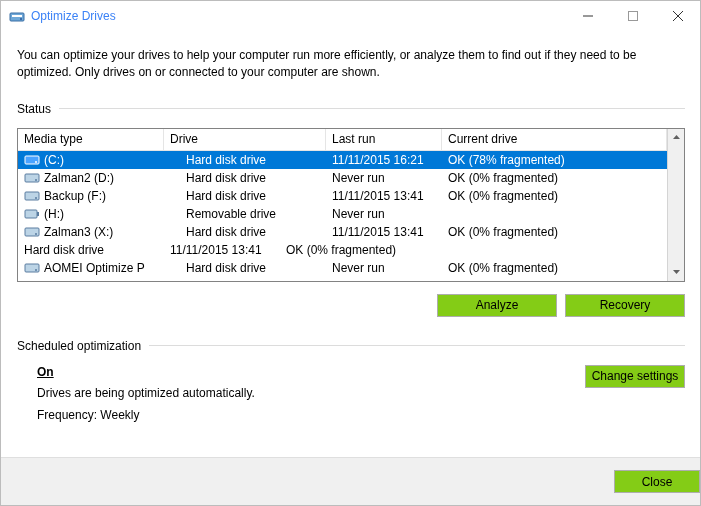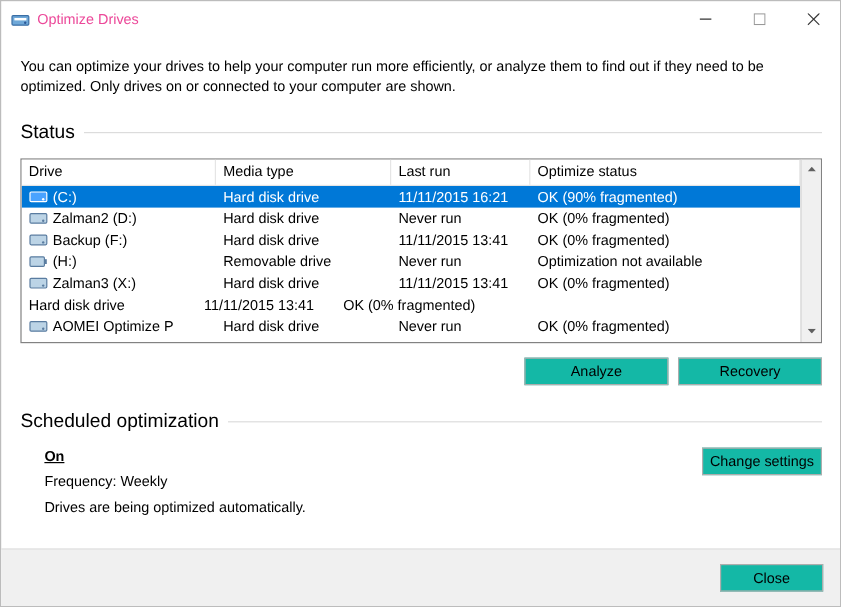--- a/index.html
+++ b/index.html
@@ -1,52 +1,52 @@
 <!DOCTYPE html>
 <html><head>
 <meta charset="utf-8">
 <style>
   * { box-sizing: border-box; font-family: "Segoe UI", Tahoma, sans-serif; }
   body { margin: 0; background: #fff; }
   .window { width: 701px; height: 506px; border: 1px solid #bcbcbc; display: flex; flex-direction: column; background: #fff; }
   .titlebar { height: 30px; display: flex; align-items: center; padding-left: 8px; }
   .titlebar-icon { width: 16px; height: 16px; margin-right: 6px; }
-  .titlebar-text { font-size: 12px; flex: 1; color: #ec4899; }
+  .titlebar-text { font-size: 12px; flex: 1; color: #3b82f6; }
   .winbtns { display: flex; height: 100%; }
   .winbtn { width: 45px; display: flex; align-items: center; justify-content: center; }
   .winbtn svg, .winbtn div { pointer-events: none; }
   .content { padding: 10px 15px 10px 16px; flex: 1; display: flex; flex-direction: column; font-size: 12px; color: #000; }
   .intro { margin: 6px 0 20px 0; line-height: 1.45; }
   .section-label-row { display: flex; align-items: center; margin-bottom: 12px; }
-  .section-label { font-size: 16px; color: #000; margin-right: 8px; }
+  .section-label { font-size: 12px; color: #000; margin-right: 8px; }
   .section-rule { flex: 1; height: 1px; background: #dcdcdc; }
   .listwrap { border: 1px solid #828282; height: 154px; display: flex; }
   .listmain { flex: 1; display: flex; flex-direction: column; overflow: hidden; }
   .hdr { display: flex; background: #fff; border-bottom: 1px solid #e5e5e5; height: 22px; }
   .hdr-cell { font-size: 12px; padding: 3px 6px 0 6px; border-right: 1px solid #e5e5e5; color: #000; }
   .col-drive { width: 162px; }
   .col-media { width: 146px; }
   .col-last  { width: 116px; }
   .col-status { flex: 1; }
   .rows { flex: 1; overflow: hidden; }
   .row { display: flex; height: 18px; align-items: center; font-size: 12px; }
   .row.sel { background: #0078d7; color: #fff; }
   .cell { padding: 0 6px 0 6px; white-space: nowrap; overflow: hidden; }
   .cell.col-drive { display: flex; align-items: center; gap: 4px; }
   .drv-icon { width: 16px; height: 12px; flex-shrink: 0; }
   .vscroll { width: 17px; background: #f0f0f0; border-left: 1px solid #d4d4d4; display: flex; flex-direction: column; align-items: center; }
   .sbtn { width: 17px; height: 17px; display: flex; align-items: center; justify-content: center; }
   .button-row { display: flex; justify-content: flex-end; gap: 8px; margin-top: 12px; }
-  .btn { width: 120px; height: 23px; background: #14b8a6; border: 1px solid #adadad; font-size: 12px; display: flex; align-items: center; justify-content: center; cursor: default; }
+  .btn { width: 120px; height: 23px; background: #84cc16; border: 1px solid #adadad; font-size: 12px; display: flex; align-items: center; justify-content: center; cursor: default; }
   .sched-block { margin-top: 22px; }
   .sched-body { padding-left: 20px; margin-top: 12px; display:flex; }
   .sched-left { flex:1; }
   .sched-left .bold { font-weight: 600; margin-bottom: 6px; text-decoration: underline; }
   .sched-left div { margin-bottom: 6px; line-height:1.3; }
-  .footer { border-top: 1px solid #dfdfdf; background: #f0f0f0; height: 48px; display: flex; justify-content: flex-end; align-items: center; padding-right: 14px; }
+  .footer { border-top: 1px solid #dfdfdf; background: #f0f0f0; height: 48px; display: flex; justify-content: flex-end; align-items: center; }
 </style>
 </head>
 <body>
 
 <div class="window">
 
   <div class="titlebar">
     <span class="titlebar-icon">
       <svg viewBox="0 0 16 16">
           <rect x="1" y="5" width="14" height="8" rx="1" fill="#6fa8d8" stroke="#3a6ea5"></rect>
@@ -79,37 +79,37 @@
     <div class="intro">You can optimize your drives to help your computer run more efficiently, or analyze them to find out if they need to be optimized. Only drives on or connected to your computer are shown.</div>
 
     <div class="section-label-row">
       <span class="section-label">Status</span>
       <div class="section-rule"></div>
     </div>
 
     <div class="listwrap">
       <div class="listmain">
         <div class="hdr">
+          <div class="hdr-cell col-media">Media type</div>
           <div class="hdr-cell col-drive">Drive</div>
-          <div class="hdr-cell col-media">Media type</div>
           <div class="hdr-cell col-last">Last run</div>
-          <div class="hdr-cell col-status">Optimize status</div>
+          <div class="hdr-cell col-status">Current drive</div>
         </div>
         <div class="rows" id="rows">
             <div class="row sel">
               <div class="cell col-drive">
                 <span class="drv-icon"><svg viewBox="0 0 16 12">
                     <rect x="1" y="2" width="14" height="8" rx="1" fill="#4aa3ff" stroke="#fff"></rect>
                     <circle cx="12" cy="8" r="1" fill="#fff"></circle>
                   </svg></span>
                 <span>(C:)</span>
               </div>
               <div class="cell col-media">Hard disk drive</div>
               <div class="cell col-last">11/11/2015 16:21</div>
-              <div class="cell col-status">OK (90% fragmented)</div>
+              <div class="cell col-status">OK (78% fragmented)</div>
             </div>
             <div class="row">
               <div class="cell col-drive">
                 <span class="drv-icon"><svg viewBox="0 0 16 12">
                     <rect x="1" y="2" width="14" height="8" rx="1" fill="#bcd4e6" stroke="#5a7ca0"></rect>
                     <circle cx="12" cy="8" r="1" fill="#5a7ca0"></circle>
                   </svg></span>
                 <span>Zalman2 (D:)</span>
               </div>
               <div class="cell col-media">Hard disk drive</div>
@@ -131,21 +131,20 @@
             <div class="row">
               <div class="cell col-drive">
                 <span class="drv-icon"><svg viewBox="0 0 16 12">
                     <rect x="1" y="2" width="12" height="8" rx="1" fill="#bcd4e6" stroke="#5a7ca0"></rect>
                     <rect x="13" y="4" width="2" height="4" fill="#5a7ca0"></rect>
                   </svg></span>
                 <span>(H:)</span>
               </div>
               <div class="cell col-media">Removable drive</div>
               <div class="cell col-last">Never run</div>
-              <div class="cell col-status">Optimization not available</div>
             </div>
             <div class="row">
               <div class="cell col-drive">
                 <span class="drv-icon"><svg viewBox="0 0 16 12">
                     <rect x="1" y="2" width="14" height="8" rx="1" fill="#bcd4e6" stroke="#5a7ca0"></rect>
                     <circle cx="12" cy="8" r="1" fill="#5a7ca0"></circle>
                   </svg></span>
                 <span>Zalman3 (X:)</span>
               </div>
               <div class="cell col-media">Hard disk drive</div>
@@ -192,22 +191,22 @@
     </div>
 
     <div class="sched-block">
       <div class="section-label-row">
         <span class="section-label">Scheduled optimization</span>
         <div class="section-rule"></div>
       </div>
       <div class="sched-body">
         <div class="sched-left">
           <div class="bold">On</div>
+          <div>Drives are being optimized automatically.</div>
           <div>Frequency: Weekly</div>
-          <div>Drives are being optimized automatically.</div>
         </div>
         <div>
           <div class="btn" style="width:100px">Change settings</div>
         </div>
       </div>
     </div>
   </div>
 
   <div class="footer">
     <div class="btn" style="width:86px">Close</div>

